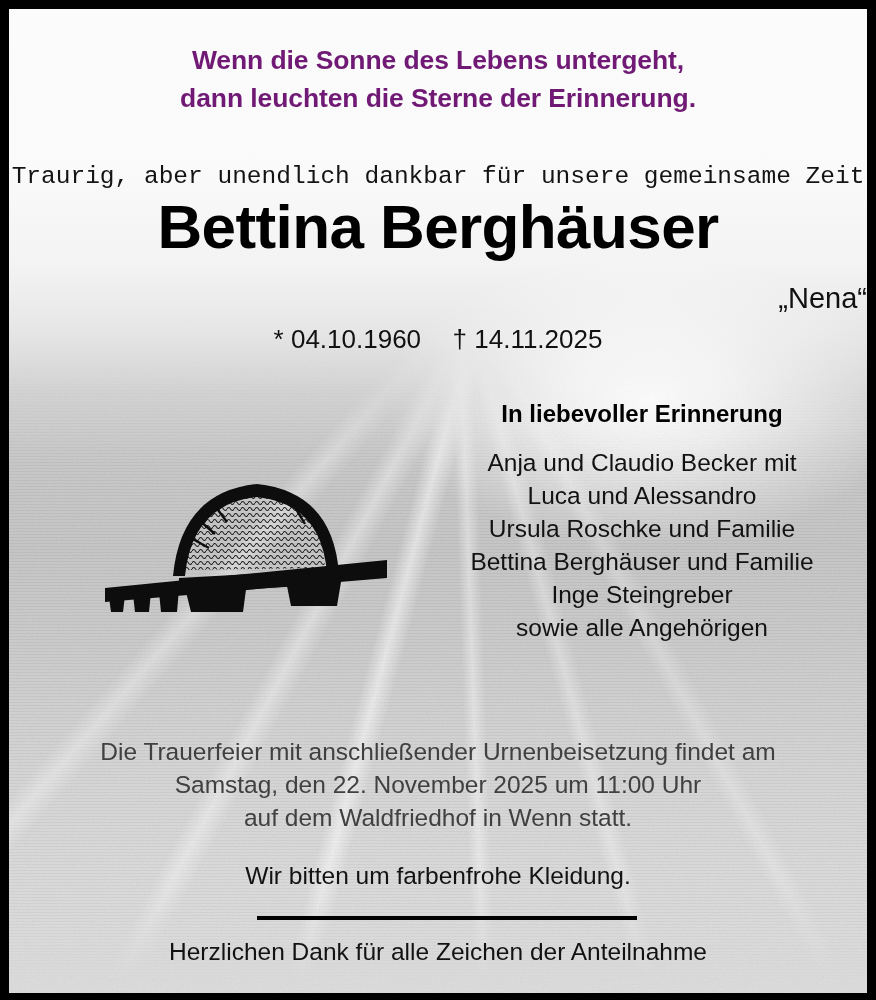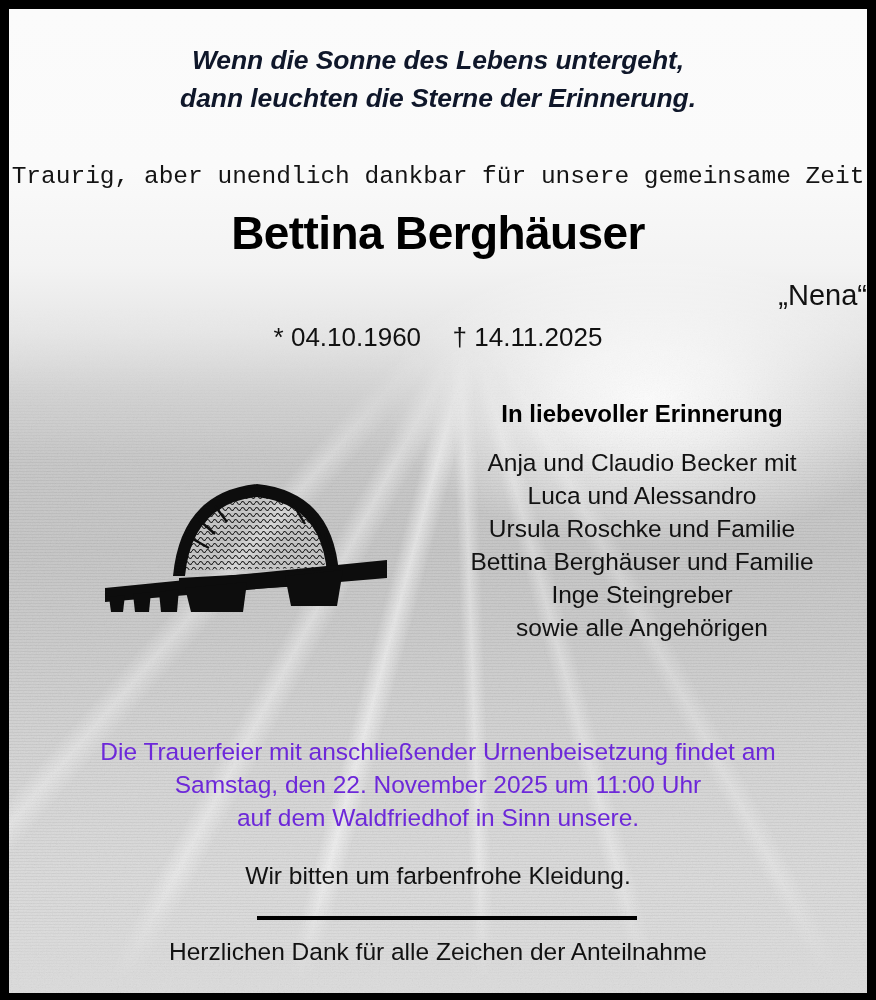--- a/index.html
+++ b/index.html
@@ -90,44 +90,43 @@
   .content {
     position: relative;
     z-index: 5;
     width: 100%;
     height: 100%;
     color: #111111;
     text-align: center;
   }
 
   .epigraph {
-    font-style: italic;
     font-weight: 600;
     font-size: 26.5px;
     line-height: 1.42;
     letter-spacing: -0.1px;
     padding-top: 33px;
-    color: #0f172a;
+    color: #701a75;
   }
   .epigraph .line { display: block; }
 
   .lead {
     font-size: 24.5px;
     line-height: 1.2;
     margin-top: 45px;
     color: #141414;
     font-family: Liberation Mono, monospace;
   }
 
   .deceased-name {
-    font-size: 46px;
+    font-size: 62px;
     font-weight: bold;
     letter-spacing: -0.6px;
     line-height: 1.08;
-    margin-top: 17px;
+    margin-top: 2px;
     color: #000000;
   }
 
   .nickname {
     font-size: 29px;
     line-height: 1.1;
     margin-top: 22px;
     color: #111111;
     text-align: right;
   }
@@ -171,21 +170,21 @@
     height: 150px;
   }
 
   .ceremony {
     position: absolute;
     left: 0;
     right: 0;
     top: 727px;
     font-size: 24.5px;
     line-height: 1.345;
-    color: #6d28d9;
+    color: #404040;
   }
   .ceremony .line { display: block; }
 
   .dress-request {
     position: absolute;
     left: 0;
     right: 0;
     top: 852px;
     font-size: 24.5px;
     line-height: 1.2;
@@ -304,21 +303,21 @@
         <span class="name-line">Ursula Roschke und Familie</span>
         <span class="name-line">Bettina Berghäuser und Familie</span>
         <span class="name-line">Inge Steingreber</span>
         <span class="name-line">sowie alle Angehörigen</span>
       </div>
     </div>
 
     <div class="ceremony">
       <span class="line">Die Trauerfeier mit anschließender Urnenbeisetzung findet am</span>
       <span class="line">Samstag, den 22. November 2025 um 11:00 Uhr</span>
-      <span class="line">auf dem Waldfriedhof in Sinn unsere.</span>
+      <span class="line">auf dem Waldfriedhof in Wenn statt.</span>
     </div>
 
     <div class="dress-request">Wir bitten um farbenfrohe Kleidung.</div>
 
     <div class="divider"></div>
 
     <div class="thanks">Herzlichen Dank für alle Zeichen der Anteilnahme</div>
 
   </div>
 </div>

